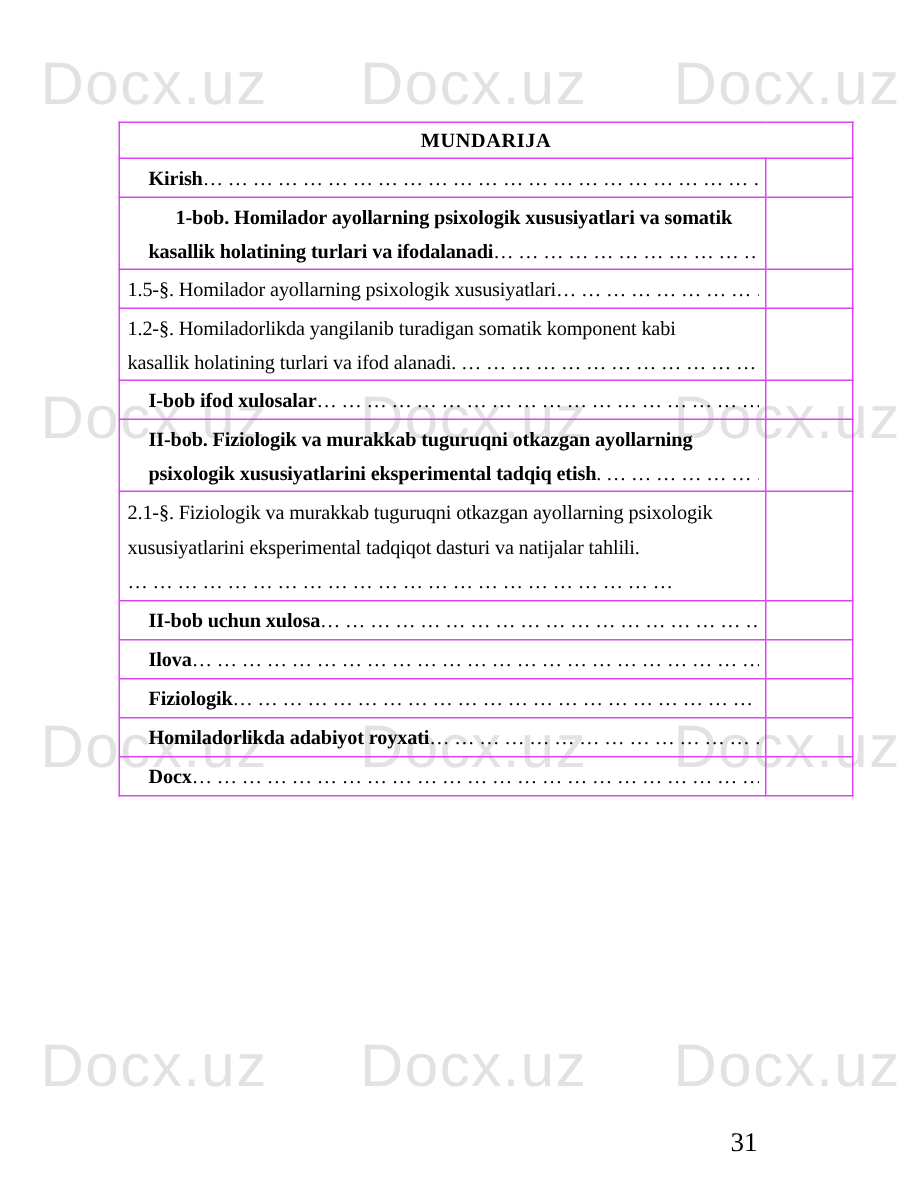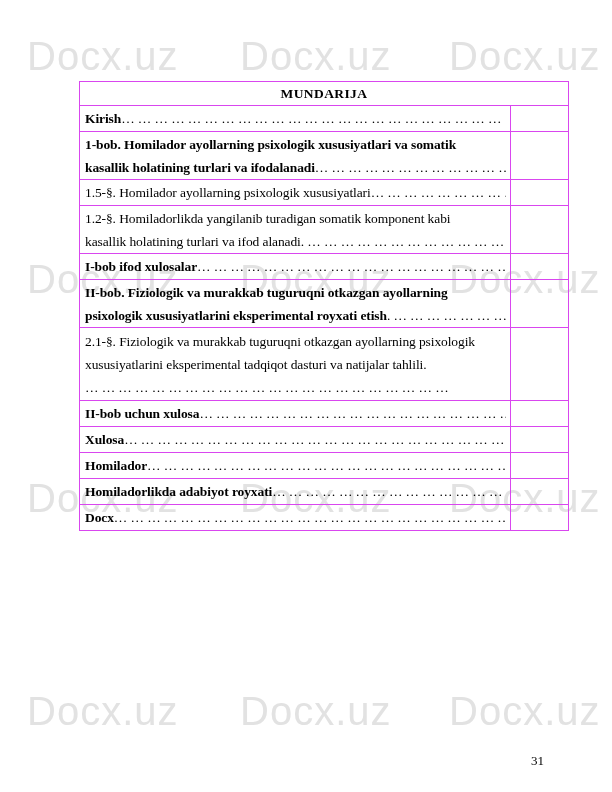--- a/index.html
+++ b/index.html
@@ -48,29 +48,28 @@
     font-size:13.5px;
   }
   td.c2 { padding:0; }
   .line {
     line-height:23px;
     height:23px;
     white-space:nowrap;
     overflow:hidden;
     letter-spacing:-0.1px;
   }
-  .seg-b { font-weight:bold; }
+  .seg-b { font-weight:bold;margin-left:14px; }
   .seg-r { font-weight:normal; }
   .pageno {
     position:absolute;
     left:487px; top:754px;
-    font-size:13px;
+    font-size:18px;
     line-height:14px;
     z-index:1;
-    margin-left:44px;
   }
 </style>
 </head>
 <body>
 
 <div class="wm-layer">
     <span class="wm" style="left: 27px; top: 36px; color: rgb(226, 226, 226);">Docx.uz</span>
     <span class="wm" style="left: 240px; top: 36px; color: rgb(226, 226, 226);">Docx.uz</span>
     <span class="wm" style="left: 449px; top: 36px; color: rgb(226, 226, 226);">Docx.uz</span>
     <span class="wm" style="left: 27px; top: 259px; color: rgb(226, 226, 226);">Docx.uz</span>
@@ -95,21 +94,21 @@
     </tr>
   </thead>
   <tbody id="toc-body">
       <tr>
         <td class="c1" style="height: 25px;">
           <div class="line"><span class="seg-b">Kirish</span><span class="seg-r">… … … … … … … … … … … … … … … … … … … … … … … … … … </span></div>
         </td>
         <td class="c2"></td>
       </tr>
       <tr>
-        <td class="c1" style="height: 47px;">
+        <td class="c1" style="height: 47px; text-align: center;">
           <div class="line"><span class="seg-b">1-bob. Homilador ayollarning psixologik xususiyatlari va somatik</span></div>
           <div class="line"><span class="seg-b">kasallik holatining turlari va ifodalanadi</span><span class="seg-r">… … … … … … … … … … … … … … … … … … … … … … … … … … </span></div>
         </td>
         <td class="c2"></td>
       </tr>
       <tr>
         <td class="c1" style="height: 25px;">
           <div class="line"><span class="seg-r">1.5-§. Homilador ayollarning psixologik xususiyatlari</span><span class="seg-r">… … … … … … … … … … … … … … … … … … … … … … … … … … </span></div>
         </td>
         <td class="c2"></td>
@@ -123,47 +122,47 @@
       </tr>
       <tr>
         <td class="c1" style="height: 25px;">
           <div class="line"><span class="seg-b">I-bob ifod xulosalar</span><span class="seg-r">… … … … … … … … … … … … … … … … … … … … … … … … … … </span></div>
         </td>
         <td class="c2"></td>
       </tr>
       <tr>
         <td class="c1" style="height: 47px; font-family: Liberation Serif, serif;">
           <div class="line"><span class="seg-b">II-bob. Fiziologik va murakkab tuguruqni otkazgan ayollarning</span></div>
-          <div class="line"><span class="seg-b">psixologik xususiyatlarini eksperimental royxati etish</span><span class="seg-r">. … … … … … … … … … … … … … … … … … … … … … … … … … </span></div>
+          <div class="line"><span class="seg-b">psixologik xususiyatlarini eksperimental tadqiq etish</span><span class="seg-r">. … … … … … … … … … … … … … … … … … … … … … … … … … </span></div>
         </td>
         <td class="c2"></td>
       </tr>
       <tr>
         <td class="c1" style="height: 72px;">
           <div class="line"><span class="seg-r">2.1-§. Fiziologik va murakkab tuguruqni otkazgan ayollarning psixologik</span></div>
           <div class="line"><span class="seg-r">xususiyatlarini eksperimental tadqiqot dasturi va natijalar tahlili.</span></div>
           <div class="line"><span class="seg-r">… … … … … … … … … … … … … … … … … … … … … … </span></div>
         </td>
         <td class="c2"></td>
       </tr>
       <tr>
         <td class="c1" style="height: 25px;">
           <div class="line"><span class="seg-b">II-bob uchun xulosa</span><span class="seg-r">… … … … … … … … … … … … … … … … … … … … … … … … … … </span></div>
         </td>
         <td class="c2"></td>
       </tr>
       <tr>
         <td class="c1" style="height: 25px;">
-          <div class="line"><span class="seg-b">Xulosa</span><span class="seg-r">… … … … … … … … … … … … … … … … … … … … … … … … … … </span></div>
+          <div class="line"><span class="seg-b">Ilova</span><span class="seg-r">… … … … … … … … … … … … … … … … … … … … … … … … … … </span></div>
         </td>
         <td class="c2"></td>
       </tr>
       <tr>
         <td class="c1" style="height: 25px;">
-          <div class="line"><span class="seg-b">Homilador</span><span class="seg-r">… … … … … … … … … … … … … … … … … … … … … … … … … … </span></div>
+          <div class="line"><span class="seg-b">Fiziologik</span><span class="seg-r">… … … … … … … … … … … … … … … … … … … … … … … … … … </span></div>
         </td>
         <td class="c2"></td>
       </tr>
       <tr>
         <td class="c1" style="height: 25px;">
           <div class="line"><span class="seg-b">Homiladorlikda adabiyot royxati</span><span class="seg-r">… … … … … … … … … … … … … … … … … … … … … … … … … … </span></div>
         </td>
         <td class="c2"></td>
       </tr>
       <tr>

